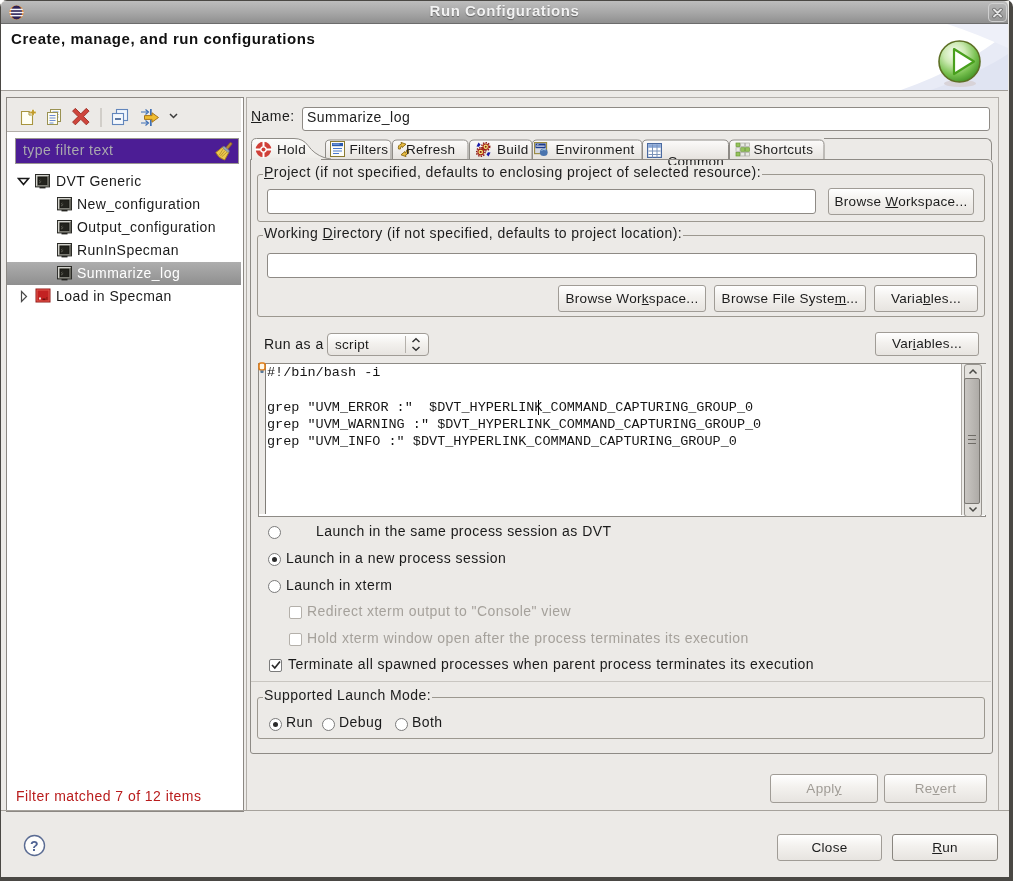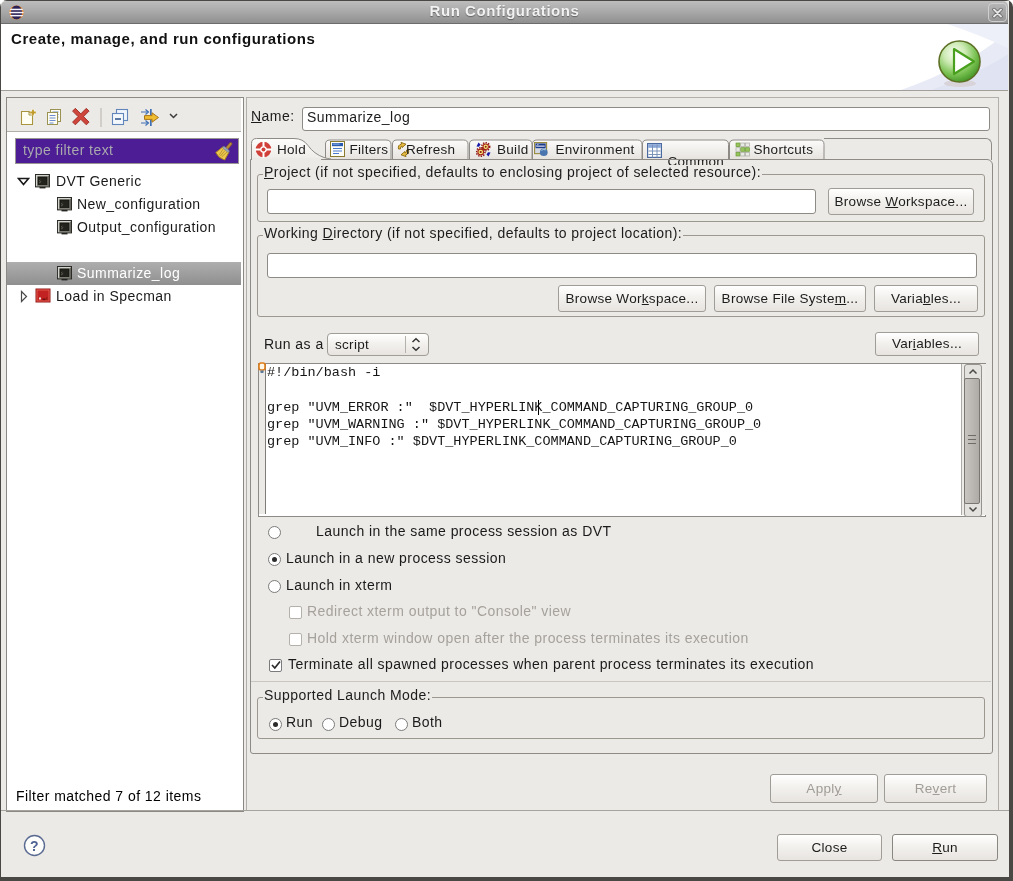--- a/index.html
+++ b/index.html
@@ -20,21 +20,21 @@
     border:1px solid #8c8883;}
   #ltoolbar{position:absolute;left:0;top:0;width:234px;height:33px;background:#ECEAE7;
     border-bottom:1px solid #b3afa9;}
   #filter{position:absolute;left:8px;top:40px;width:222px;height:24px;background:#4c1d95;
     border:1px solid #9a9691;border-radius:0;}
   #filter .ph{position:absolute;left:7px;top:3px;color:#a9a9ae;font-size:14px;}
   .trow{position:absolute;left:0;width:234px;height:23px;}
   .trow .lbl{position:absolute;top:3px;font-size:14px;color:#1a1a1a;white-space:pre;}
   .tsel{background:linear-gradient(#aeaeae,#8f8f8f);}
   .tsel .lbl{color:#fff;}
-  #status{position:absolute;left:9px;top:690px;font-size:14px;color:#000000;}
+  #status{position:absolute;left:9px;top:690px;font-size:14px;color:#b91c1c;}
   
   .groove{position:absolute;border:1px solid #aaa6a1;}
   #nlabel{position:absolute;left:251px;top:108px;}
   #ninput{position:absolute;left:302px;top:107px;width:686px;height:22px;background:#fff;
     border:1px solid #8e8a85;border-radius:3px;}
   #ninput span{position:absolute;left:4px;top:1px;}
   .tico{position:absolute;top:2px;width:16px;height:16px;}
   #folder{position:absolute;left:250px;top:159px;width:741px;height:593px;
     border:1px solid #8e8b86;border-radius:0 6px 3px 3px;}
   .grp{position:absolute;border:1px solid #9c9890;border-radius:3px;}
@@ -181,20 +181,26 @@
           <use href="#cfgico"></use>
         </svg>
       <div class="lbl" style="left:70px;">New_configuration</div>
     </div>
     <div class="trow" style="top:118px;padding-left:40px;">
       <svg class="abs tico" style="left:50px;top:4px;">
           <use href="#cfgico"></use>
         </svg>
       <div class="lbl" style="left:70px;">Output_configuration</div>
     </div>
+    <div class="trow" style="top:141px;">
+      <svg class="abs tico" style="left:50px;top:4px;">
+          <use href="#cfgico"></use>
+        </svg>
+      <div class="lbl" style="left:70px;">RunInSpecman</div>
+    </div>
     <div class="trow tsel" style="top:164px;">
       <svg class="abs tico" style="left:50px;top:4px;">
           <use href="#cfgico"></use>
         </svg>
       <div class="lbl" style="left:70px;">Summarize_log</div>
     </div>
     <div class="trow" style="top:187px;">
       <svg class="abs" style="left:13px;top:5px;" width="8" height="13" viewBox="0 0 8 13">
           <path d="M1.5 1.5 L6.5 6.5 L1.5 11.5 Z" fill="#fff" stroke="#4a4a4a" stroke-width="1.2"></path>
         </svg>

